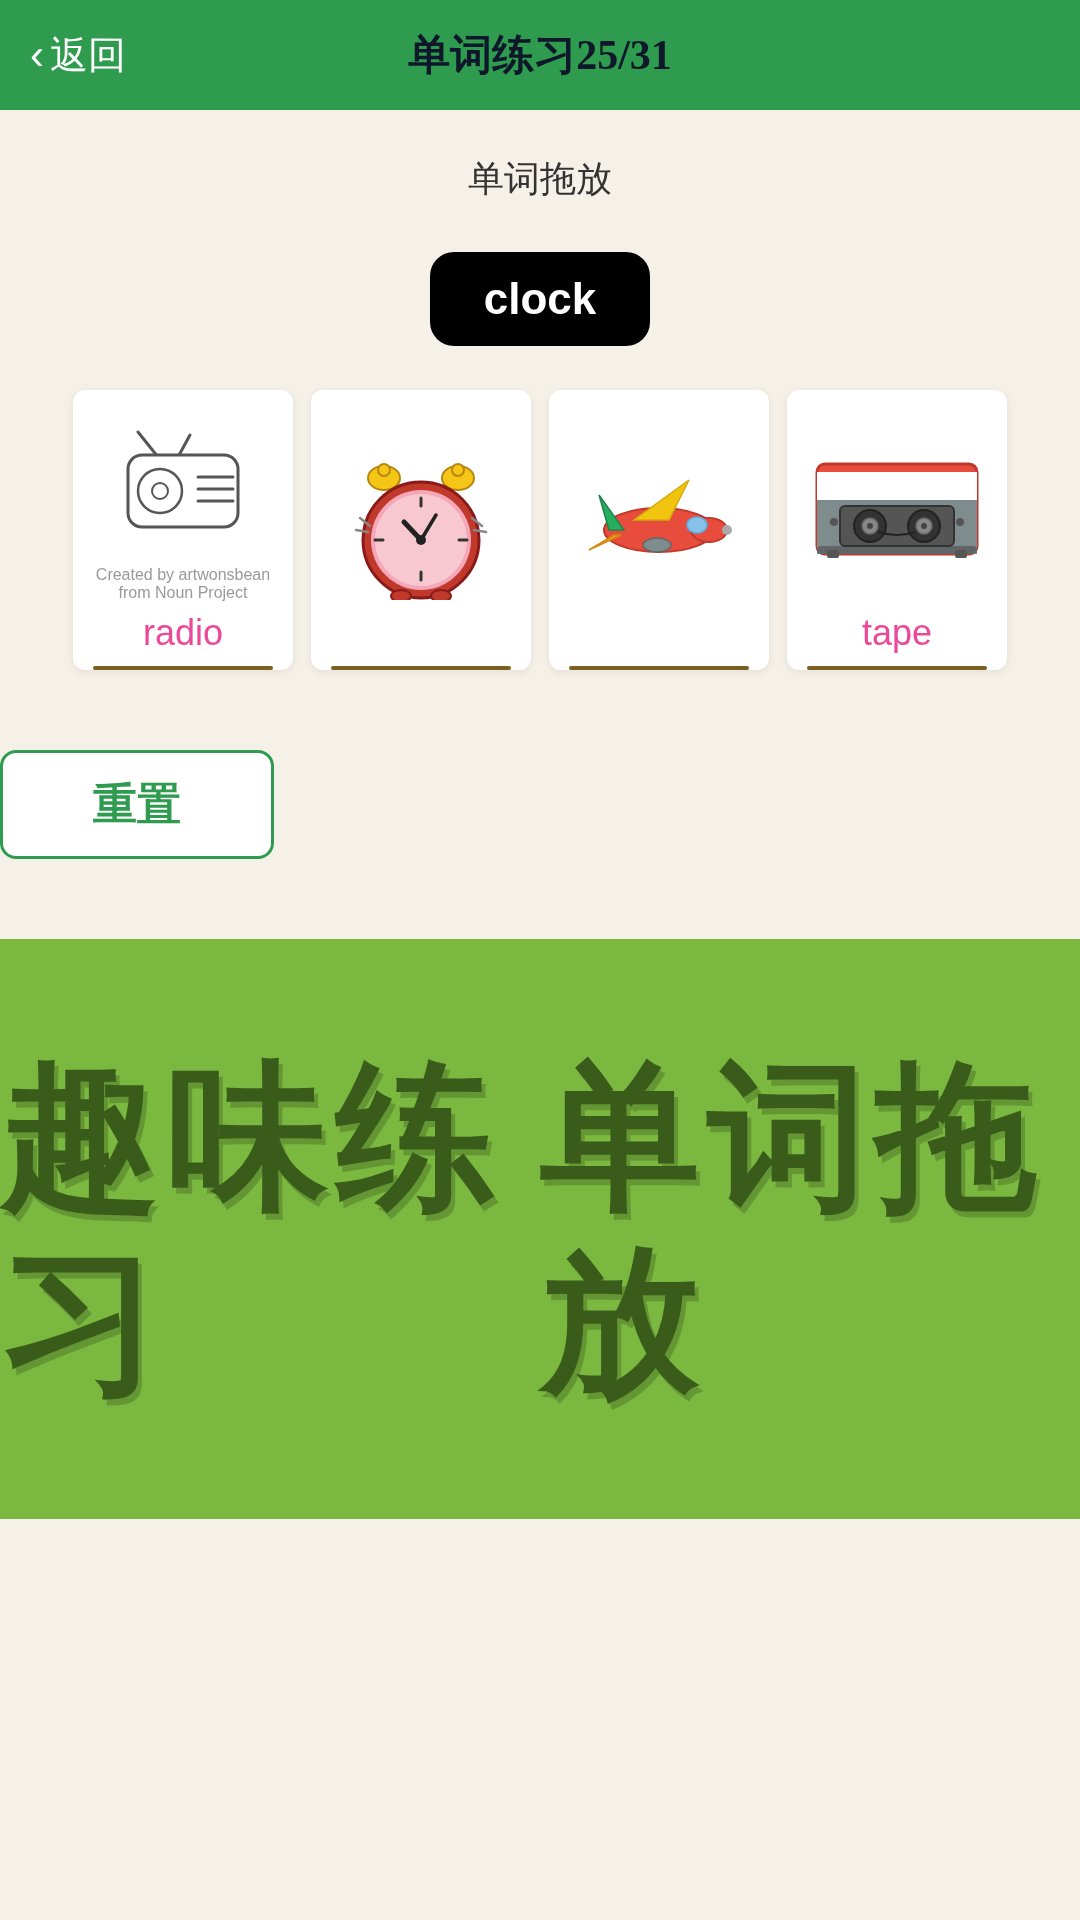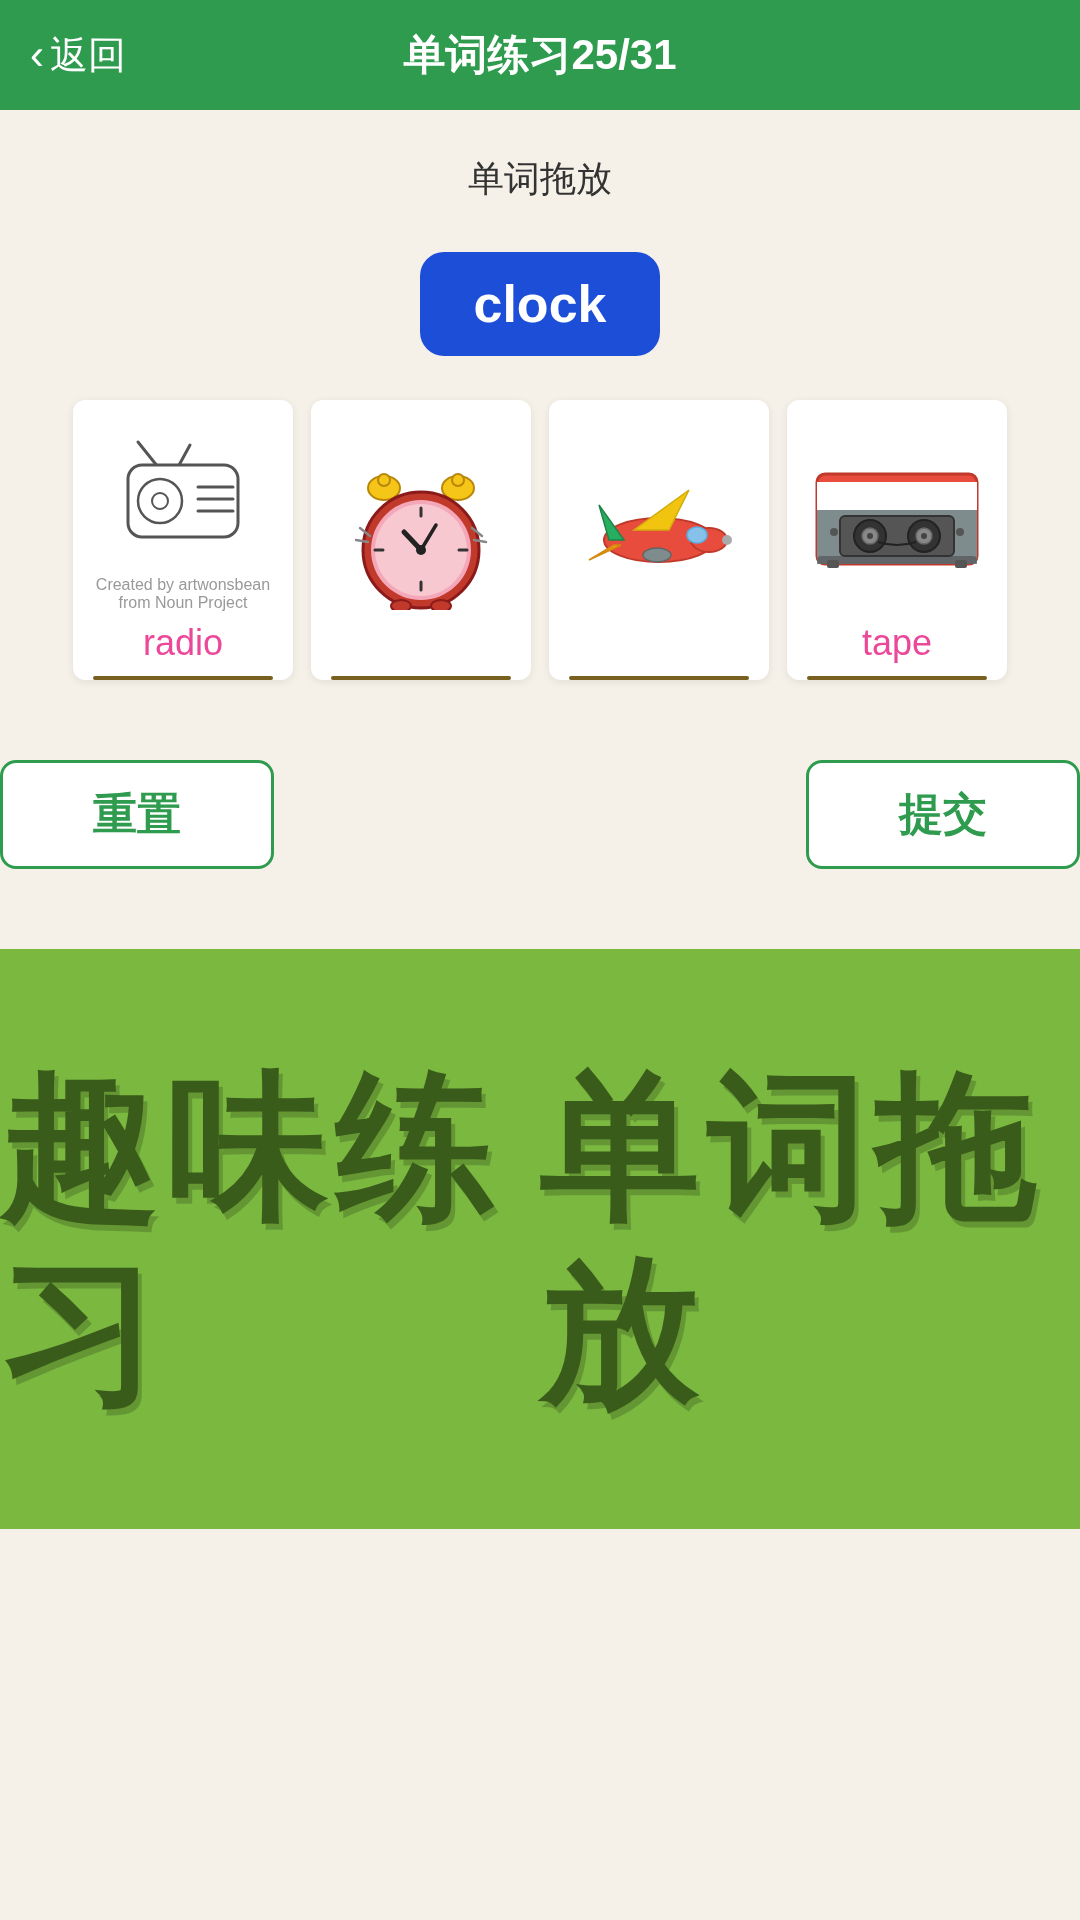--- a/index.html
+++ b/index.html
@@ -31,23 +31,24 @@
       font-size: 38px;
       font-weight: 500;
       cursor: pointer;
       gap: 6px;
     }
     .back-chevron {
       font-size: 42px;
       font-weight: 300;
     }
     .header-title {
-      color: #ffffff;
+      color: #0f172a;
       font-size: 42px;
       font-weight: 600;
+      font-family: Liberation Serif, serif;
     }
 
     
     .subtitle-area {
       background: #f5f0e8;
       text-align: center;
       padding: 45px 0 18px;
     }
     .subtitle-text {
       font-size: 36px;
@@ -56,24 +57,24 @@
     }
 
     
     .word-chips {
       display: flex;
       justify-content: center;
       gap: 40px;
       padding: 30px 0 20px;
     }
     .word-chip {
-      background: #1d4ed8;
+      background: #000000;
       border-radius: 24px;
       padding: 22px 54px;
-      font-size: 52px;
+      font-size: 44px;
       font-weight: bold;
       color: white;
       cursor: grab;
     }
 
     
     .cards-container {
       display: flex;
       justify-content: center;
       gap: 18px;
@@ -313,21 +314,18 @@
     <span class="card-label">tape</span>
     <div class="card-underline"></div>
   </div>
 
 </div>
 
 <div class="buttons-area">
   <button class="btn-reset">
     <span>重置</span>
   </button>
-  <button class="btn-submit">
-    <span>提交</span>
-  </button>
 </div>
 
 <div class="bottom-banner">
   <div class="banner-line1">趣味练习</div>
   <div class="banner-line2">单词拖放</div>
 </div>
 
 </body></html>

